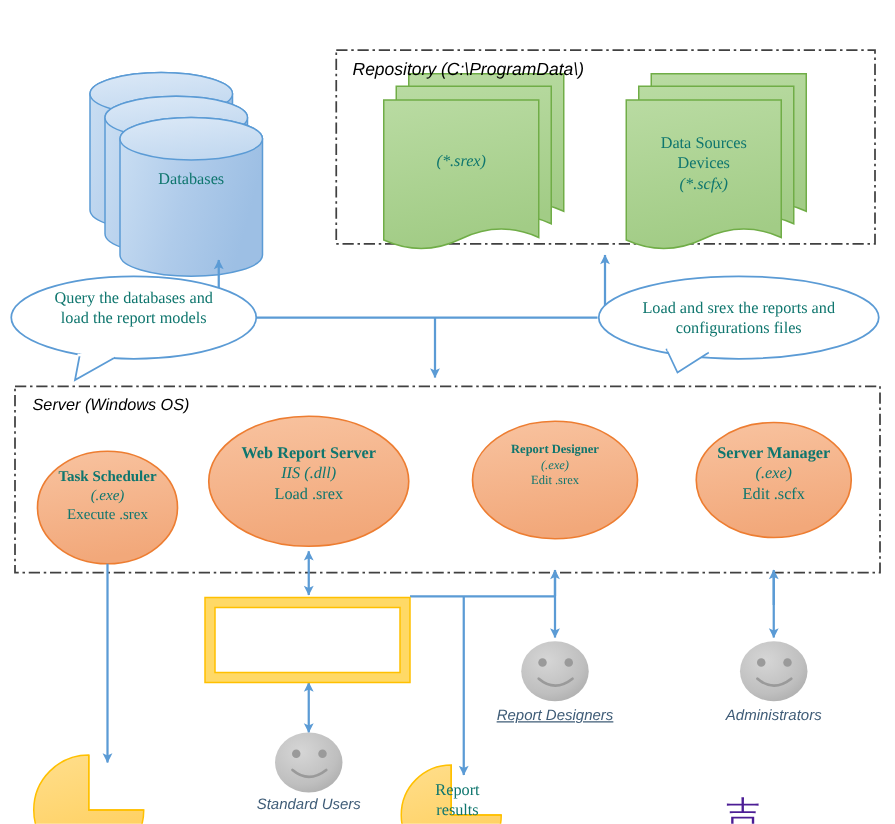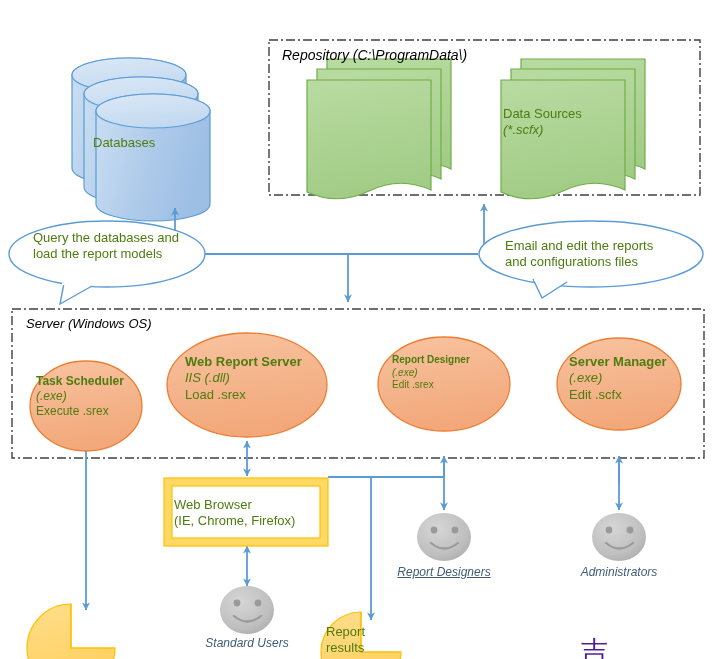--- a/index.html
+++ b/index.html
@@ -1,22 +1,22 @@
 <!DOCTYPE html>
 <html><head>
 <meta charset="utf-8">
 <style>
   html,body{margin:0;padding:0;background:#ffffff;}
   body{width:716px;height:659px;position:relative;overflow:hidden;
        font-family:"Liberation Sans","DejaVu Sans",sans-serif;}
   #stage{position:absolute;left:0;top:0;width:568px;height:659px;margin-top:32px;}
   svg#canvas{position:absolute;left:0;top:0;width:716px;height:659px;}
 
-  .lbl{position:absolute;text-align:left;color:#4d7c0f;line-height:1.25;
-       pointer-events:none;}
+  .lbl{position:absolute;text-align:center;color:#0f766e;line-height:1.25;
+       pointer-events:none;font-family:Liberation Serif, serif;}
   .b{font-weight:bold;}
   .i{font-style:italic;}
   .grp-title{position:absolute;font-style:italic;font-size:14px;color:#000;}
   .persona{position:absolute;font-style:italic;font-size:12px;color:#3F5C77;
            text-align:center;}
   .wm{position:absolute;font-size:27px;letter-spacing:1px;
       font-family:"DejaVu Sans",sans-serif;}
   .wm .o{color:#4c1d95;}
   .wm .k{color:#1a1a1a;}
 </style>
@@ -162,30 +162,32 @@
     </g>
   </svg>
 
   <div class="grp-title" style="left:282px;top:15px;">Repository (C:\ProgramData\)</div>
 
   <div class="grp-title" style="left:26px;top:284px;font-size:13px;">Server (Windows OS)</div>
 
   <div class="lbl" style="left:93px;top:103px;width:120px;font-size:13px;">Databases</div>
 
   <div class="lbl" style="left:309px;top:89px;width:120px;font-size:13px;">
+    <div class="i">(*.srex)</div>
   </div>
 
   <div class="lbl" style="left:503px;top:74px;width:120px;font-size:13px;">
     <div>Data Sources</div>
+    <div>Devices</div>
     <div class="i">(*.scfx)</div>
   </div>
 
   <div class="lbl" style="left:33px;top:198px;width:148px;font-size:13px;">Query the databases and load the report models</div>
 
-  <div class="lbl" style="left:505px;top:206px;width:172px;font-size:13px;">Email and edit the reports and configurations files</div>
+  <div class="lbl" style="left:505px;top:206px;width:172px;font-size:13px;">Load and srex the reports and configurations files</div>
 
   <div class="lbl" style="left:36px;top:342px;width:100px;font-size:12px;">
     <div class="b">Task Scheduler</div>
     <div class="i">(.exe)</div>
     <div>Execute .srex</div>
   </div>
 
   <div class="lbl" style="left:185px;top:322px;width:124px;font-size:13px;">
     <div class="b">Web Report Server</div>
     <div class="i">IIS (.dll)</div>
@@ -197,24 +199,20 @@
     <div class="i">(.exe)</div>
     <div>Edit .srex</div>
   </div>
 
   <div class="lbl" style="left:569px;top:322px;width:100px;font-size:13px;">
     <div class="b">Server Manager</div>
     <div class="i">(.exe)</div>
     <div>Edit .scfx</div>
   </div>
 
-  <div class="lbl" style="left:174px;top:465px;width:144px;font-size:13px;">
-    <div>Web Browser</div>
-    <div>(IE, Chrome, Firefox)</div>
-  </div>
 
 
   <div class="lbl" style="left:326px;top:592px;width:80px;font-size:13px;">
     <div>Report</div>
     <div>results</div>
     <div class="i">(.htm)</div>
   </div>
 
   <div class="persona" style="left:187px;top:604px;width:120px;">Standard Users</div>
   <div class="persona" style="left:384px;top:533px;width:120px;text-decoration:underline;">Report Designers</div>

